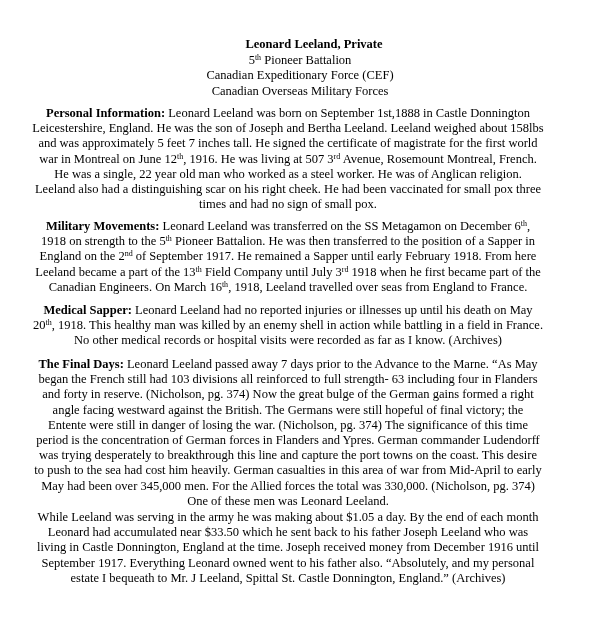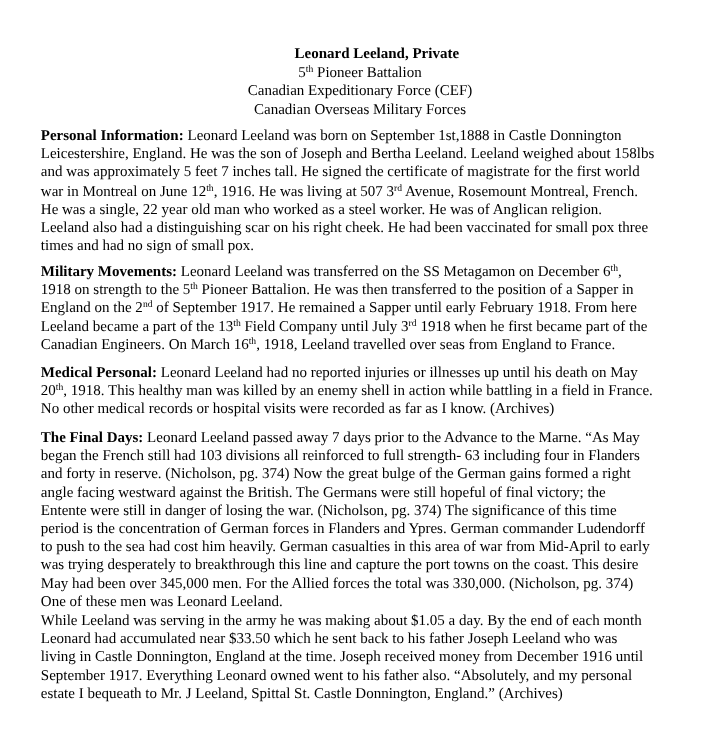--- a/index.html
+++ b/index.html
@@ -4,21 +4,21 @@
   <style>
     html, body { margin: 0; padding: 0; background: #ffffff; }
     body {
       width: 600px; height: 630px; overflow: hidden; position: relative;
       font-family: "Liberation Serif", serif; color: #000000;
     }
     .page { position: absolute; left: 0; top: 0; width: 600px; height: 630px; }
     .header { position: absolute; left: 0; width: 600px; top: 37px; text-align: center; font-size: 12.5px; line-height: 15.5px; }
     .header .title { font-weight: bold; margin-left: 28px; }
     .header sup { font-size: 8px; line-height: 0; vertical-align: 4px; }
-    .section { position: absolute; left: 34px; width: 540px; font-size: 12.5px; line-height: 15.2px; }
+    .section { position: absolute; left: 18px; width: 540px; font-size: 12.5px; line-height: 15.2px; text-align: center; }
     .line { white-space: nowrap; display: block; }
     .label { font-weight: bold; }
     sup { font-size: 8px; line-height: 0; vertical-align: 4px; }
   </style>
 </head>
 <body>
 
 <div class="page">
 
   <div class="header">
@@ -40,34 +40,34 @@
 
   <div class="section" style="top:219px;">
     <span class="line"><span class="label">Military Movements:</span><span> Leonard Leeland was transferred on the SS Metagamon on December 6</span><sup>th</sup><span>,</span></span>
     <span class="line"><span>1918  on strength to the 5</span><sup>th</sup><span> Pioneer Battalion. He was then transferred to the position of a Sapper in</span></span>
     <span class="line"><span>England on the 2</span><sup>nd</sup><span> of September 1917. He remained a Sapper until early February 1918. From here</span></span>
     <span class="line"><span>Leeland became a part of the 13</span><sup>th</sup><span> Field Company until July 3</span><sup>rd</sup><span> 1918  when he first became part of the</span></span>
     <span class="line"><span>Canadian Engineers. On March 16</span><sup>th</sup><span>, 1918, Leeland travelled over seas from England to France.</span></span>
   </div>
 
   <div class="section" style="top:303px;">
-    <span class="line"><span class="label">Medical Personal:</span><span> Leonard Leeland had no reported injuries or illnesses up until his death on May</span></span>
+    <span class="line"><span class="label">Medical Sapper:</span><span> Leonard Leeland had no reported injuries or illnesses up until his death on May</span></span>
     <span class="line"><span>20</span><sup>th</sup><span>, 1918. This healthy man was killed by an enemy shell in action while battling in a field in France.</span></span>
     <span class="line">No other medical records or hospital visits were recorded as far as I know.  (Archives)</span>
   </div>
 
   <div class="section" style="top:357px;">
     <span class="line"><span class="label">The Final Days:</span><span> Leonard Leeland passed away 7 days prior to the Advance to the Marne. “As May</span></span>
     <span class="line">began the French still had 103 divisions all reinforced to full strength- 63 including four in Flanders</span>
     <span class="line">and forty in reserve.  (Nicholson, pg. 374)  Now the great bulge of the German gains formed a right</span>
     <span class="line">angle facing westward against the British. The Germans were still hopeful of final victory; the</span>
     <span class="line">Entente were still in danger of losing the war.  (Nicholson, pg. 374) The significance of this time</span>
     <span class="line">period is the concentration of German forces in Flanders and Ypres.  German commander Ludendorff</span>
+    <span class="line">was trying desperately to breakthrough this line and capture the port towns on the coast.  This desire</span>
     <span class="line">to push to the sea had cost him heavily.  German casualties in this area of war from Mid-April to early</span>
-    <span class="line">was trying desperately to breakthrough this line and capture the port towns on the coast.  This desire</span>
     <span class="line">May had been over 345,000 men.  For the Allied forces the total was 330,000.   (Nicholson, pg. 374)</span>
     <span class="line">One of these men was Leonard Leeland.</span>
   </div>
 
   <div class="section" style="top:510px;">
     <span class="line">While Leeland was serving in the army he was making about $1.05 a day. By the end of each month</span>
     <span class="line">Leonard had accumulated near $33.50 which he sent back to his father Joseph Leeland who was</span>
     <span class="line">living in Castle Donnington, England at the time. Joseph received money from December 1916 until</span>
     <span class="line">September 1917. Everything Leonard owned went to his father also. “Absolutely, and my personal</span>
     <span class="line">estate I bequeath to Mr. J Leeland, Spittal St. Castle Donnington, England.”  (Archives)</span>

